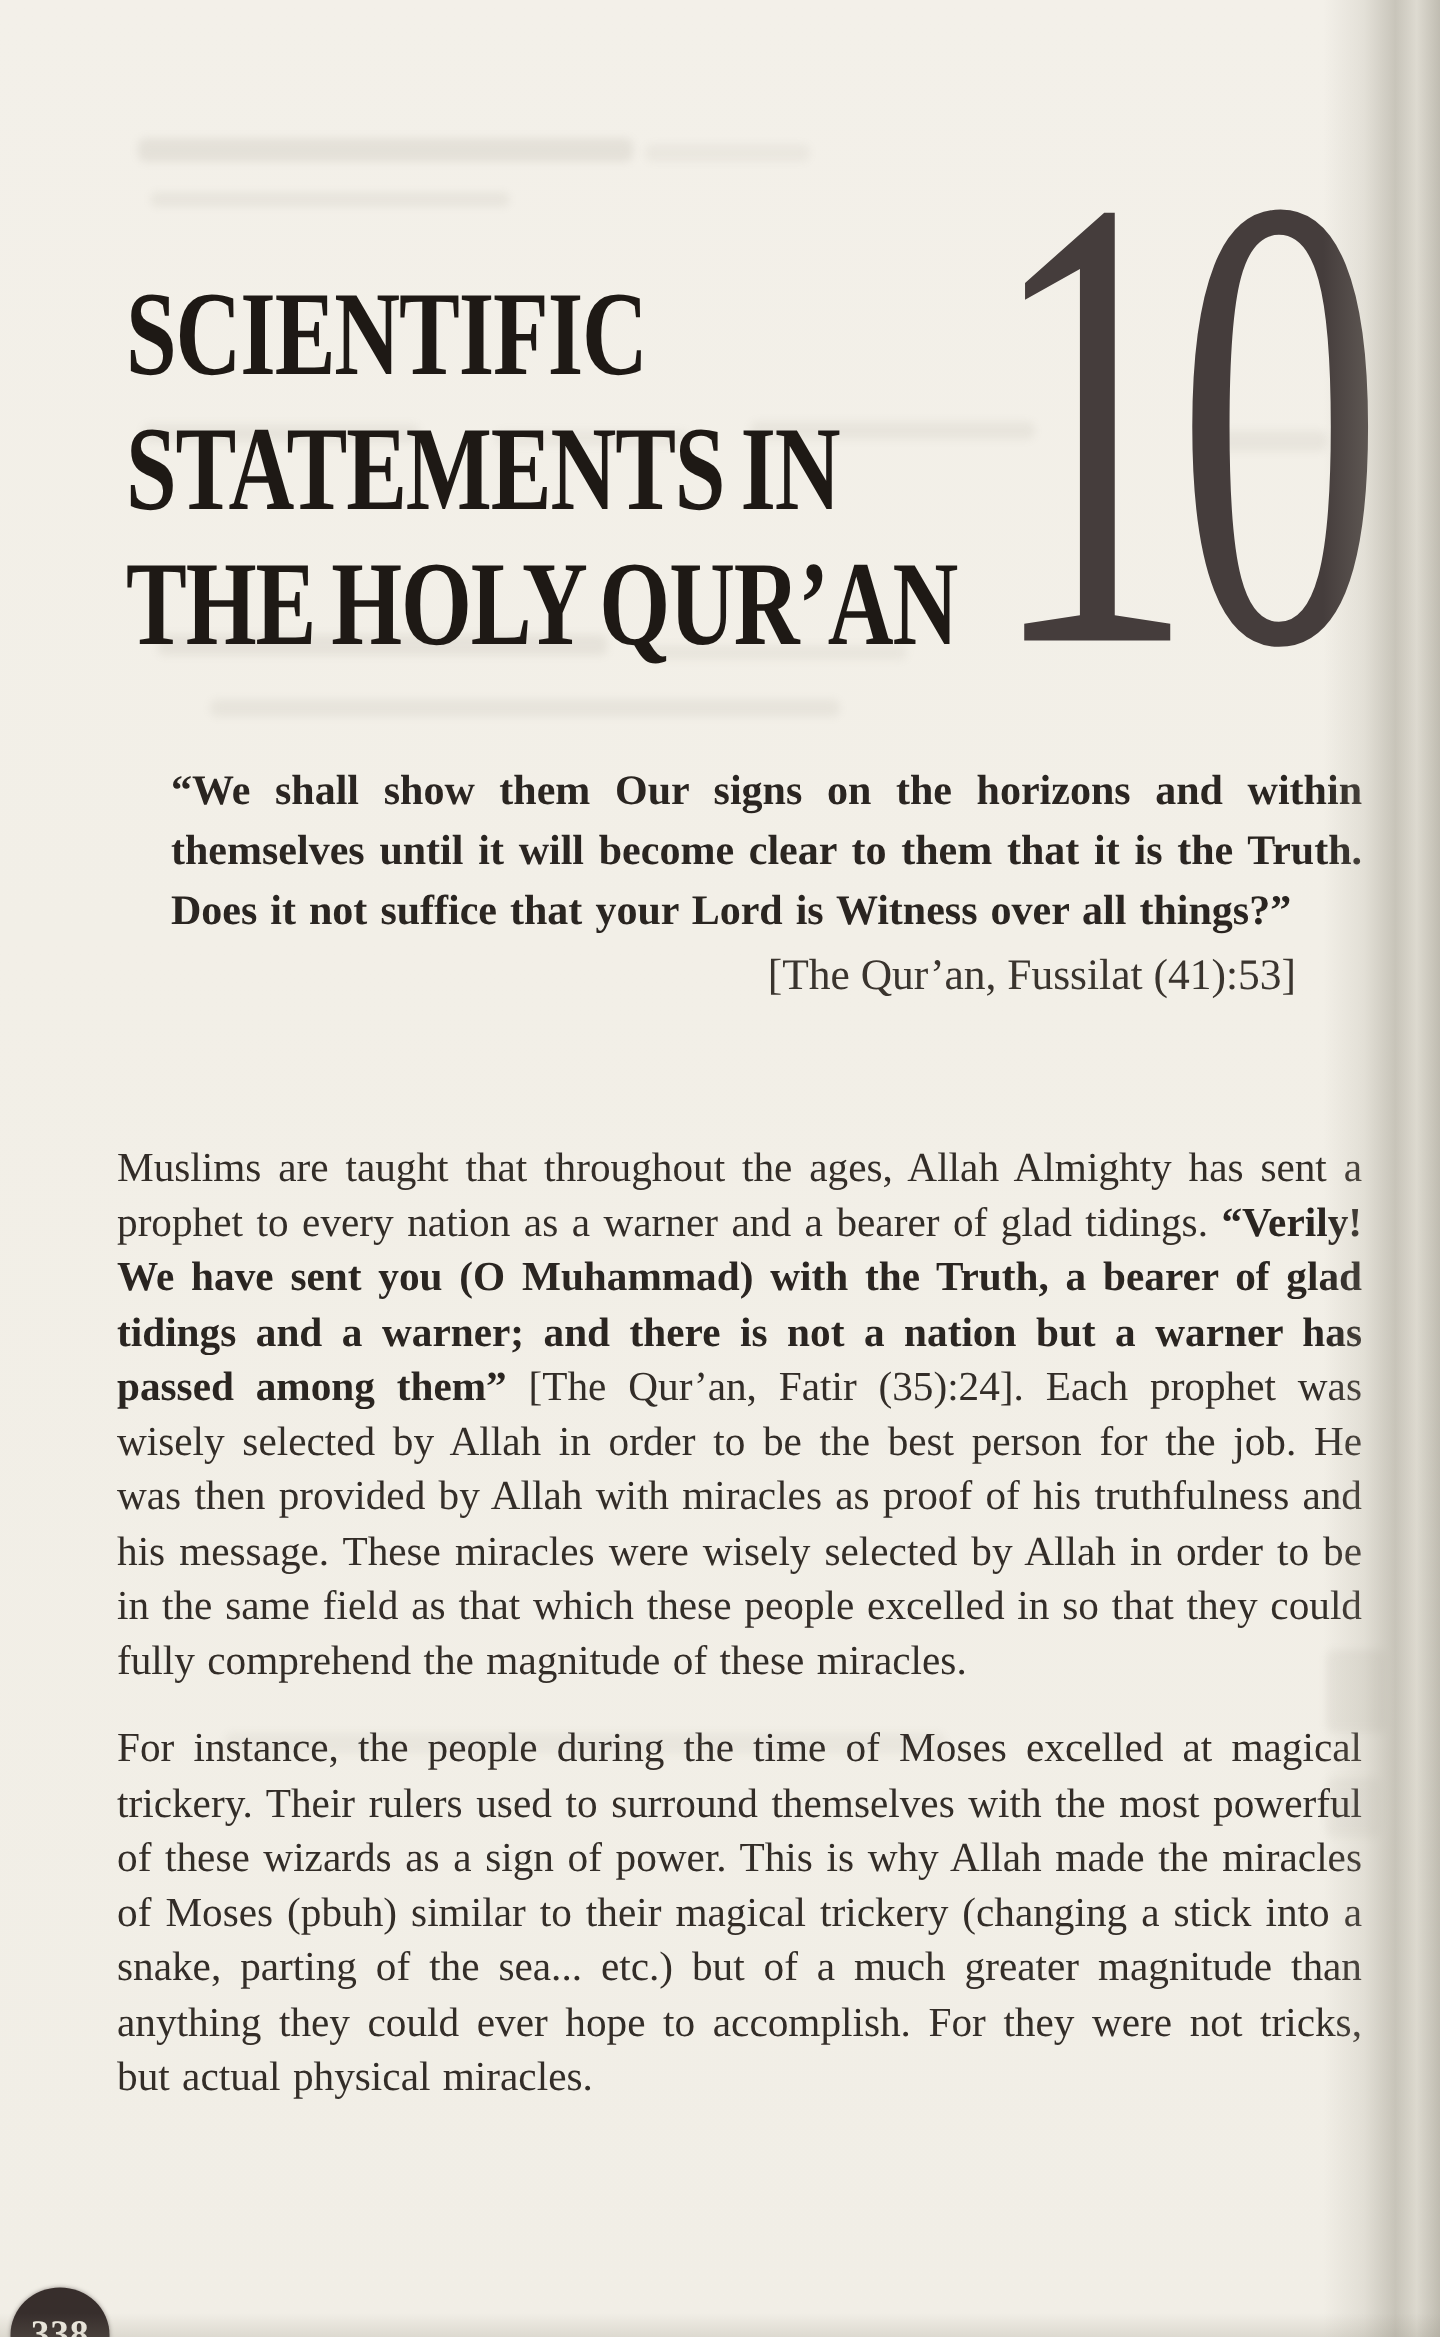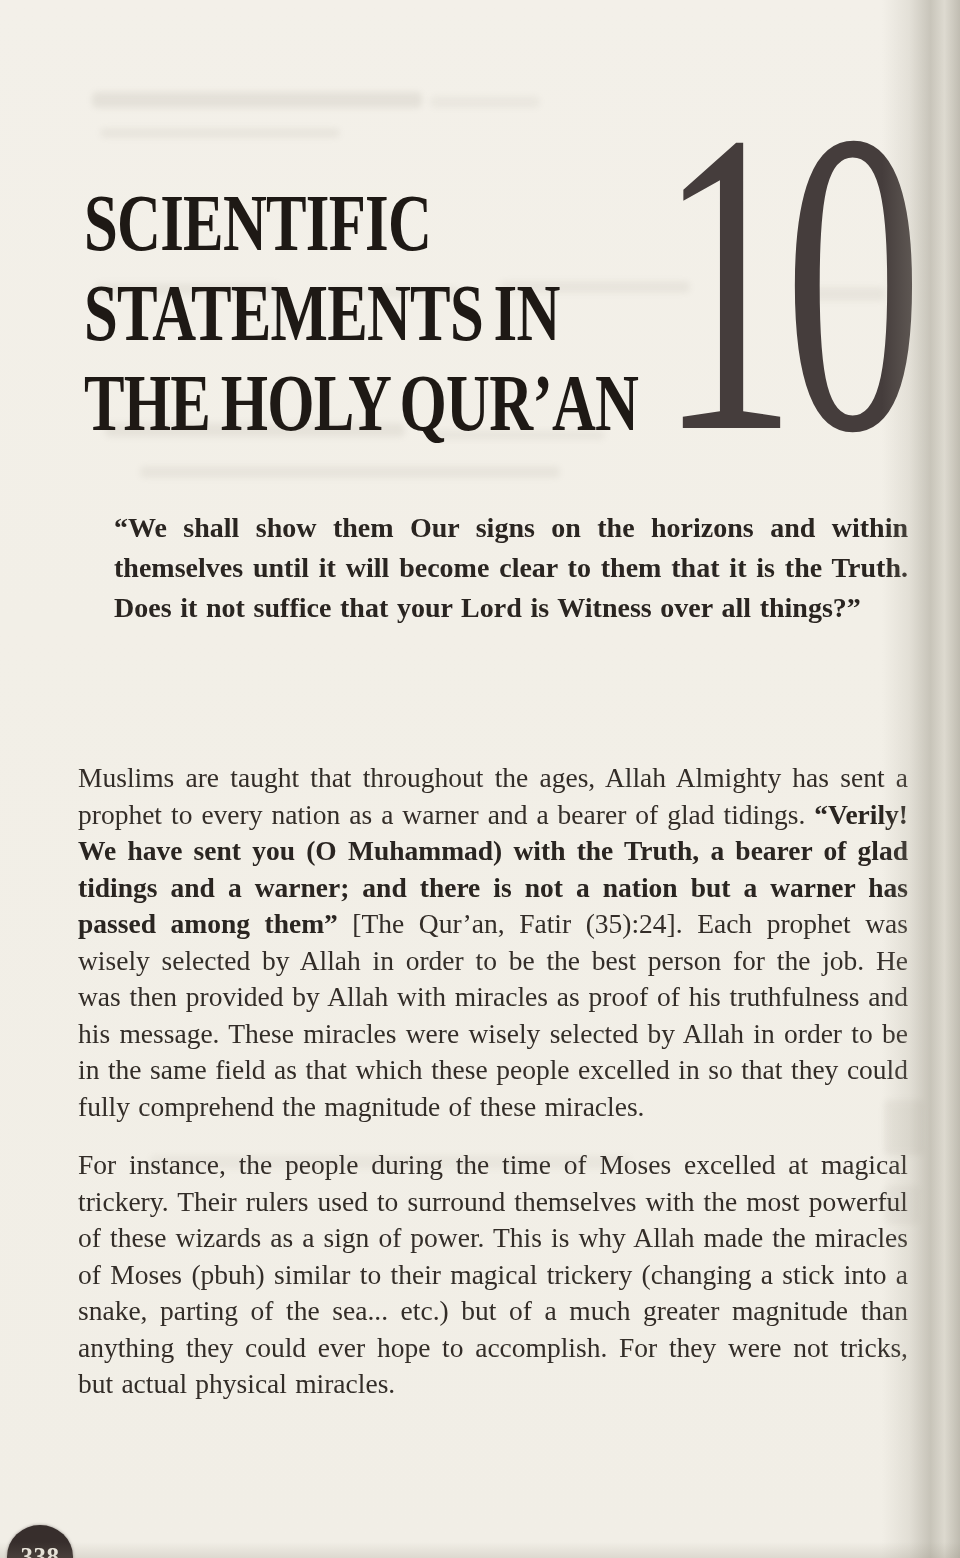--- a/index.html
+++ b/index.html
@@ -113,20 +113,21 @@
   <div class="chapter-number">10</div>
 
   <div class="chapter-title">
     <div>SCIENTIFIC</div>
     <div>STATEMENTS IN</div>
     <div>THE HOLY QUR’AN</div>
   </div>
 
   <div class="epigraph">
     <div class="epigraph-quote">“We shall show them Our signs on the horizons and within themselves until it will become clear to them that it is the Truth. Does it not suffice that your Lord is Witness over all things?”</div>
+    <div class="epigraph-attribution">[The Qur’an, Fussilat (41):53]</div>
   </div>
 
   <div class="body-text">
     <p><span>Muslims are taught that throughout the ages, Allah Almighty has sent a prophet to every nation as a warner and a bearer of glad tidings. </span><span class="bold-quote">“Verily! We have sent you (O Muhammad) with the Truth, a bearer of glad tidings and a warner; and there is not a nation but a warner has passed among them”</span><span> [The Qur’an, Fatir (35):24]. Each prophet was wisely selected by Allah in order to be the best person for the job. He was then provided by Allah with miracles as proof of his truthfulness and his message. These miracles were wisely selected by Allah in order to be in the same field as that which these people excelled in so that they could fully comprehend the magnitude of these miracles.</span></p>
     <p>For instance, the people during the time of Moses excelled at magical trickery. Their rulers used to surround themselves with the most powerful of these wizards as a sign of power. This is why Allah made the miracles of Moses (pbuh) similar to their magical trickery (changing a stick into a snake, parting of the sea... etc.) but of a much greater magnitude than anything they could ever hope to accomplish. For they were not tricks, but actual physical miracles.</p>
   </div>
 
   <div class="page-badge">
     <span>338</span>
   </div>

